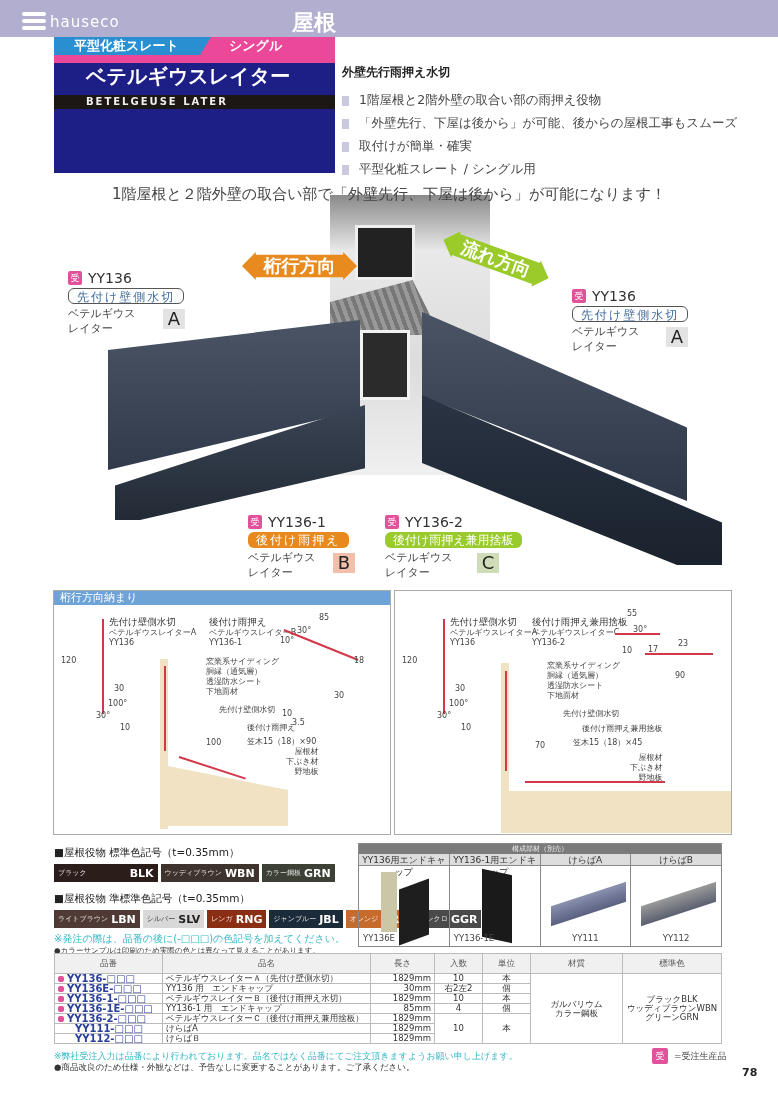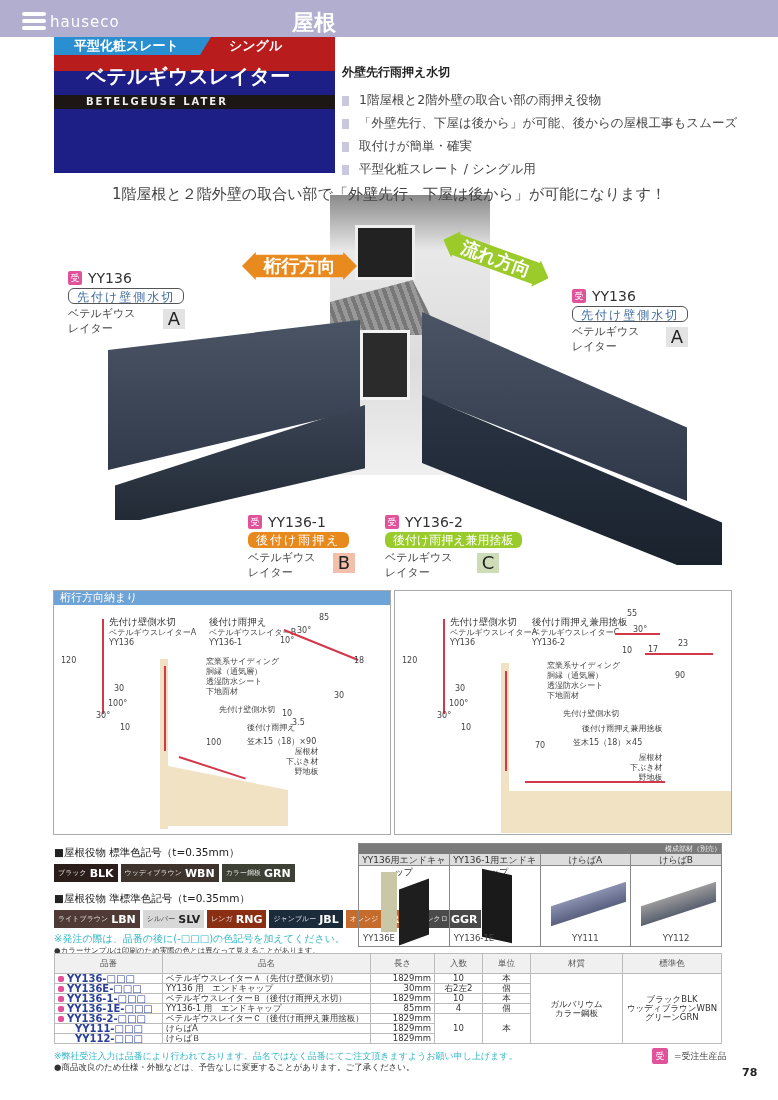--- a/index.html
+++ b/index.html
@@ -4,21 +4,21 @@
 <style>
 *{box-sizing:border-box;margin:0;padding:0}
 body{width:778px;height:1100px;background:#fff;font-family:"DejaVu Sans","Liberation Sans",sans-serif;color:#333;position:relative;overflow:hidden}
 .hdr{position:absolute;left:0;top:0;width:778px;height:37px;background:#b2aed0}
 .logo{position:absolute;left:22px;top:12px;display:flex;align-items:center;color:#fff}
 .logo-mark{width:24px;height:20px;position:relative;margin-right:4px}
 .logo-mark span{position:absolute;left:0;width:24px;height:4px;border-radius:3px;background:#fff}
 .logo-text{font-size:15px;letter-spacing:1px}
 .hdr-title{position:absolute;left:292px;top:8px;font-size:22px;color:#fff;font-weight:bold}
 .prod-box{position:absolute;left:54px;top:37px;width:281px;height:136px;background:#1d1f86}
-.tagbar{position:absolute;left:0;top:0;width:281px;height:34px;background:#b91c1c}
+.tagbar{position:absolute;left:0;top:0;width:281px;height:26px;background:#ec4899}
 .tag1{position:absolute;left:0;top:0;width:157px;height:18px;background:#2a8fd0;clip-path:polygon(0 0,100% 0,93% 100%,0 100%);color:#fff;font-size:13px;font-weight:bold;padding-left:20px;line-height:18px}
 .tag2{position:absolute;left:175px;top:0;color:#fff;font-size:13px;font-weight:bold;line-height:18px}
 .prod-name{position:absolute;left:32px;top:26px;color:#fff;font-size:20px;font-weight:bold}
 .prod-en{position:absolute;left:0;top:58px;width:281px;height:14px;background:#1c1614;color:#eee;font-size:10px;font-weight:bold;letter-spacing:2px;padding-left:32px;line-height:14px}
 .feat{position:absolute;left:342px;top:64px}
 .feat-title{font-size:12px;font-weight:bold;color:#222;margin-bottom:8px}
 .feat-item{display:flex;align-items:center;font-size:12.5px;color:#444;height:23px}
 .sq{width:7px;height:10px;background:#c9c8de;margin-right:10px}
 .lead{position:absolute;left:0;top:185px;width:778px;text-align:center;font-size:15px;color:#444;z-index:3}
 .scene{position:absolute;left:330px;top:195px;width:160px;height:280px;background:linear-gradient(180deg,#8a8a8a 0%,#e9e9e9 20%,#dcdcdc 60%,#f0f0f0 100%)}
@@ -51,21 +51,21 @@
 .redline{position:absolute;background:#d3374a}
 .wall{position:absolute;background:#f1e2c4}
 .color-sec{position:absolute;left:54px;top:846px;width:300px}
 .cs-title{font-size:10.5px;color:#222;margin-bottom:4px}
 .swrow{display:flex;gap:3px;margin-bottom:10px}
 .sw{height:18px;color:#fff;font-size:11px;font-weight:bold;padding:0 4px;display:flex;align-items:center;white-space:nowrap}
 .sw small{font-size:7px;font-weight:normal;margin-right:3px;opacity:.85}
 .note-teal{font-size:10px;color:#36b7c6;margin-top:-6px}
 .note-sm{font-size:7.5px;color:#333}
 .parts{position:absolute;left:358px;top:843px;width:364px;border:1px solid #888}
-.parts-h{height:10px;background:#7a7a7a;color:#eee;font-size:7px;text-align:right;line-height:10px}
+.parts-h{height:10px;background:#7a7a7a;color:#eee;font-size:7px;text-align:center;line-height:10px}
 .parts-cols{display:flex}
 .pc{flex:1;border-right:1px solid #888;height:92px;position:relative}
 .pc:last-child{border-right:none}
 .pc-h{height:12px;background:#ddd;font-size:9px;text-align:center;line-height:12px;color:#333;border-bottom:1px solid #888}
 .pc-code{position:absolute;bottom:3px;font-size:8.5px;color:#444}
 .tbl{position:absolute;left:54px;top:953px;width:668px;border-collapse:collapse;font-size:8.5px;color:#333}
 .tbl th{background:#f0f0f0;font-weight:normal;height:20px;border:1px solid #bbb;color:#555}
 .tbl td{border:1px solid #bbb;height:10px;padding:0 3px;line-height:9px}
 .tbl td.code{color:#2a3f9a;font-size:10px;font-weight:bold;white-space:nowrap}
 .dot{display:inline-block;width:6px;height:6px;border-radius:2px;background:#e0529a;margin-right:3px}
@@ -234,21 +234,21 @@
   <div class="dl" style="left:168px;top:118px">先付け壁側水切</div>
   <div class="dl" style="left:187px;top:133px">後付け雨押え兼用捨板</div>
   <div class="dl" style="left:178px;top:147px">笠木15（18）×45</div>
   <div class="dl" style="left:235px;top:162px;text-align:right"><span>屋根材</span><br><span>下ぶき材</span><br><span>野地板</span></div>
   <div class="dl" style="left:140px;top:150px">70</div>
 </div>
 
 <div class="color-sec">
   <div class="cs-title">■屋根役物 標準色記号（t=0.35mm）</div>
   <div class="swrow" id="std-row">
-      <div class="sw" style="background: rgb(43, 30, 26);">
+      <div class="sw" style="background: rgb(43, 30, 26); gap: 40px;">
         <small>ブラック</small>
         <span>BLK</span>
       </div>
       <div class="sw" style="background: rgb(63, 51, 45);">
         <small>ウッディブラウン</small>
         <span>WBN</span>
       </div>
       <div class="sw" style="background: rgb(61, 64, 52);">
         <small>カラー鋼板</small>
         <span>GRN</span>

